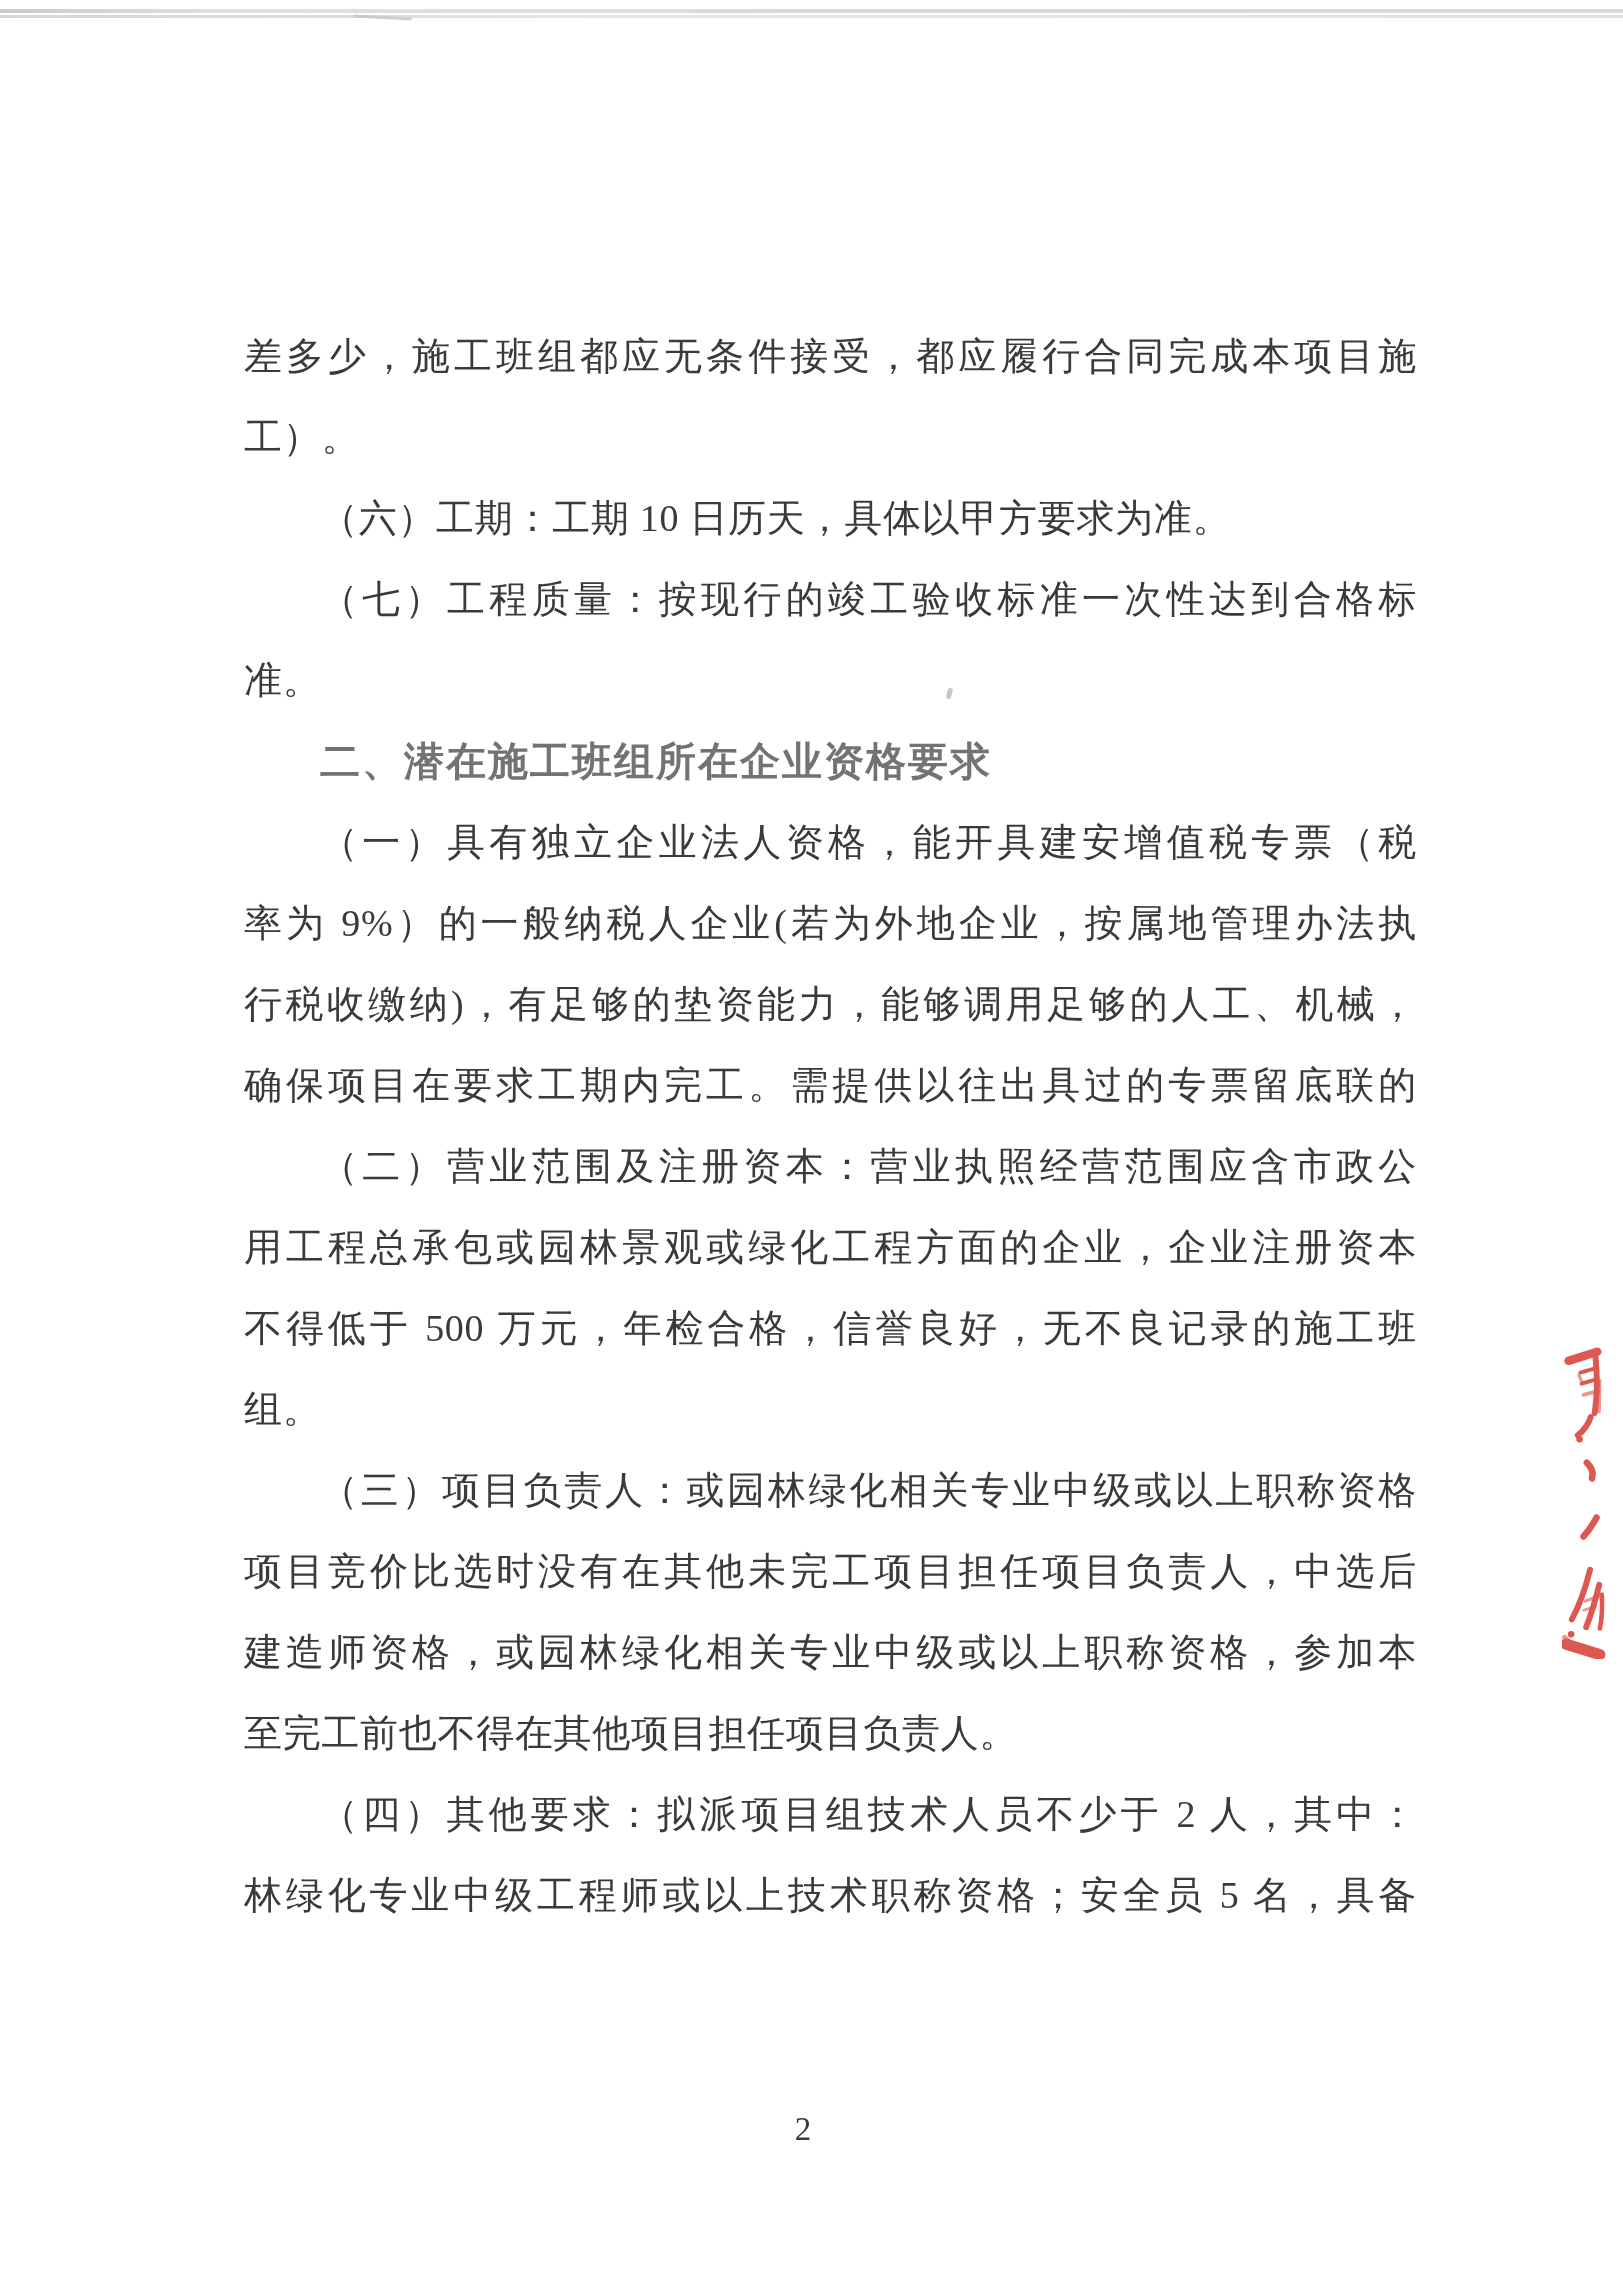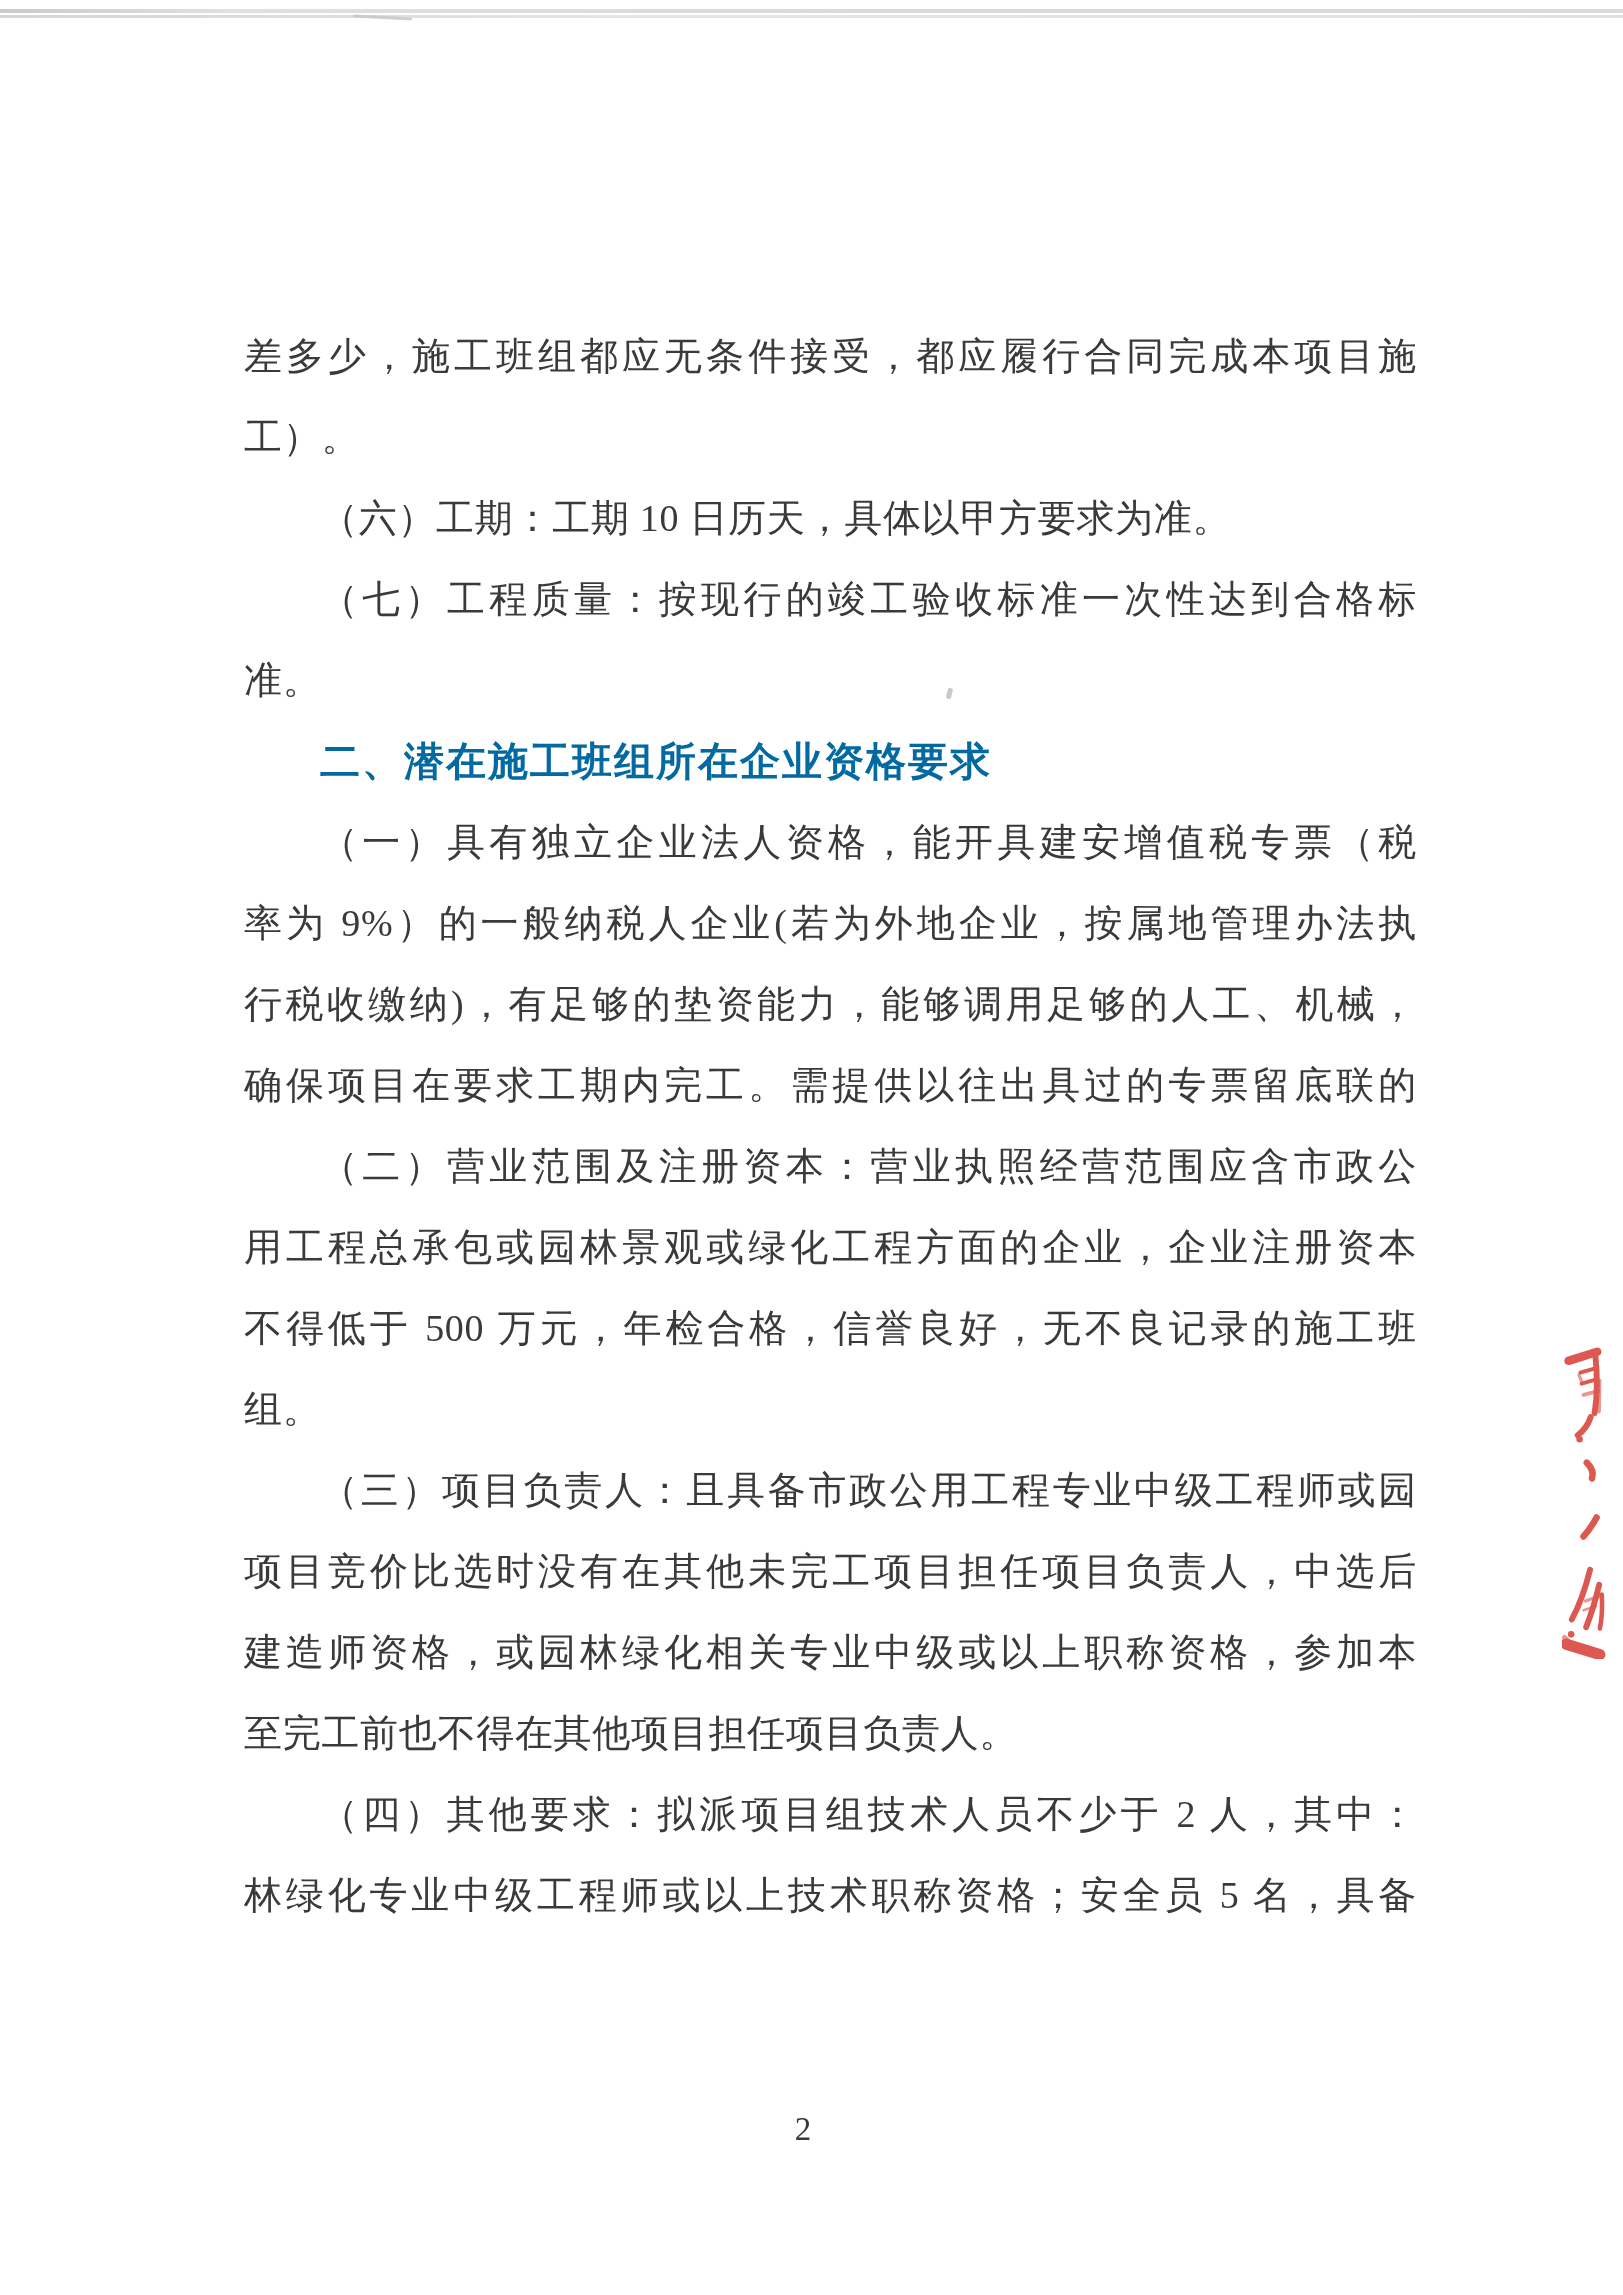--- a/index.html
+++ b/index.html
@@ -46,21 +46,21 @@
     white-space:normal;
     overflow:hidden;
     max-height:81px;
   }
   .line.left{text-align:left;}
   .line.indent{text-indent:76px;}
   .line.heading{
     font-family:"Liberation Sans","DejaVu Sans",sans-serif;
     font-weight:700;
     font-size:40px;
-    color:#0369a1;
+    color:#737373;
     letter-spacing:2px;
   }
   .pagenum{
     position:absolute;left:0;top:2111px;width:100%;
     text-align:center;font-size:33px;color:#3a3a3c;
     font-family:"Liberation Serif","DejaVu Serif",serif;
   }
   .pagenum span{position:relative;left:-8.5px;}
   .stamp{
     position:absolute;left:1562px;top:1346px;width:47px;height:313px;
@@ -92,21 +92,21 @@
       <div class="line left">准。</div>
       <div class="line heading indent left">二、潜在施工班组所在企业资格要求</div>
       <div class="line indent justify">（一）具有独立企业法人资格，能开具建安增值税专票（税</div>
       <div class="line justify">率为 9%）的一般纳税人企业(若为外地企业，按属地管理办法执</div>
       <div class="line justify">行税收缴纳)，有足够的垫资能力，能够调用足够的人工、机械，</div>
       <div class="line justify">确保项目在要求工期内完工。需提供以往出具过的专票留底联的</div>
       <div class="line indent justify">（二）营业范围及注册资本：营业执照经营范围应含市政公</div>
       <div class="line justify">用工程总承包或园林景观或绿化工程方面的企业，企业注册资本</div>
       <div class="line justify">不得低于 500 万元，年检合格，信誉良好，无不良记录的施工班</div>
       <div class="line left">组。</div>
-      <div class="line indent justify">（三）项目负责人：且具备市政公用工程专业中级工程师或园</div>
+      <div class="line indent justify">（三）项目负责人：或园林绿化相关专业中级或以上职称资格</div>
       <div class="line justify">项目竞价比选时没有在其他未完工项目担任项目负责人，中选后</div>
       <div class="line justify">建造师资格，或园林绿化相关专业中级或以上职称资格，参加本</div>
       <div class="line left">至完工前也不得在其他项目担任项目负责人。</div>
       <div class="line indent justify">（四）其他要求：拟派项目组技术人员不少于 2 人，其中：</div>
       <div class="line justify">林绿化专业中级工程师或以上技术职称资格；安全员 5 名，具备</div>
     </div>
 
   <svg class="stamp" viewBox="0 0 72 478" aria-hidden="true">
 
     <path d="M10,22 L54,8" stroke-width="13"></path>

